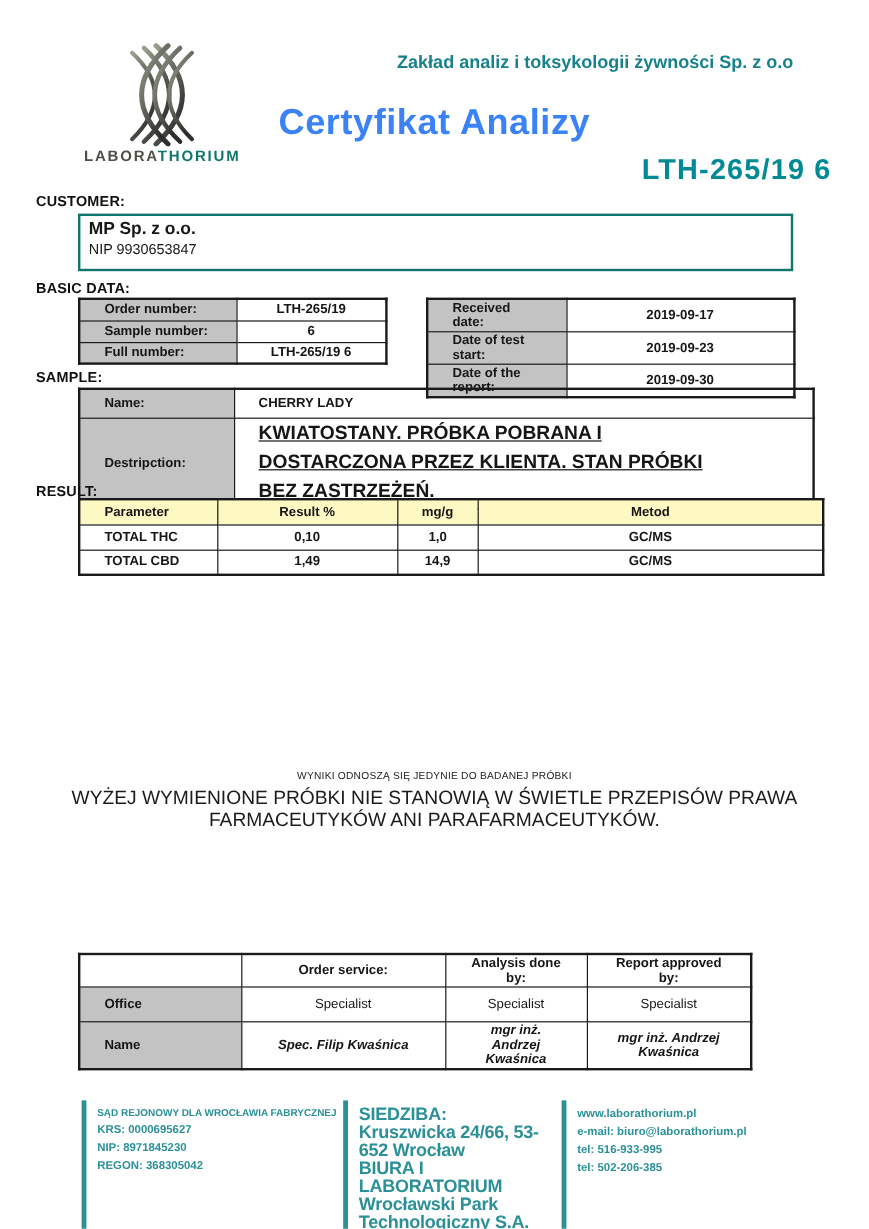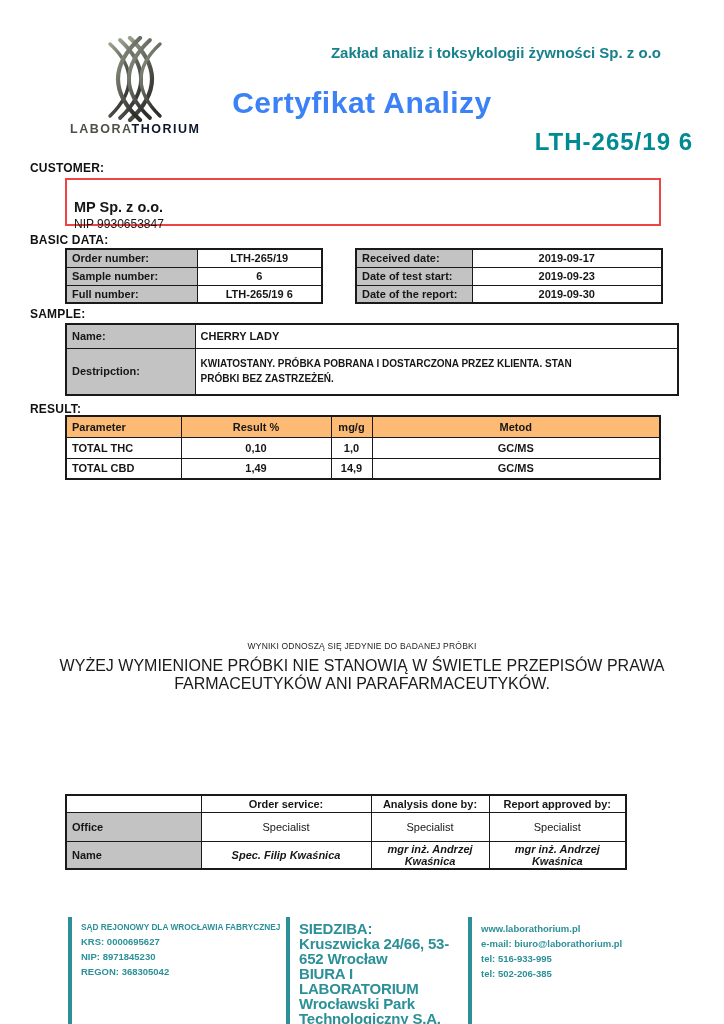--- a/index.html
+++ b/index.html
@@ -10,44 +10,44 @@
   }
   .abs { position:absolute; }
 
   
   .company-line { top:44px; right:63px; font-size:15px; font-weight:bold; color:#17818c; }
   .doc-title { top:86px; left:0; width:724px; text-align:center; font-size:30px; font-weight:bold; color:#3b82f6; letter-spacing:0.5px; }
   .cert-number { top:128px; right:31px; font-size:24px; font-weight:bold; color:#008a92; letter-spacing:1px; }
   .logo-wrap { left:70px; top:36px; width:132px; }
   .logo-text { font-size:12.5px; letter-spacing:1.5px; font-weight:bold; margin-top:-4px; }
   .logo-text .b { color:#504f46; }
-  .logo-text .l { color:#0f172a; }
+  .logo-text .l { color:#0f766e; }
 
   
   .sec-label { left:30px; font-size:12px; font-weight:bold; color:#111; letter-spacing:0.2px; }
 
   
-  .customer-box { left:65px; top:178px; width:596px; height:48px; border:2px solid #ef4444; padding:19px 7px; }
+  .customer-box { left:65px; top:178px; width:596px; height:48px; border:2px solid #0f766e; padding:3px 7px; }
   .customer-name { font-size:14.5px; font-weight:bold; }
   .customer-nip { font-size:12px; margin-top:2px; }
 
   table { border-collapse:collapse; }
-  td { border:1.5px solid #1a1a1a; font-size:11px; padding:1px 5px; vertical-align:middle; }
+  td { border:1.5px solid #1a1a1a; font-size:11px; padding:1px 20px; vertical-align:middle; }
   table.boxed { border:2px solid #1a1a1a; }
   .gray  { background:#c3c3c3; }
-  .rhead { background:#fdba74; }
+  .rhead { background:#fef9c3; }
   .bold  { font-weight:bold; }
   .ctr   { text-align:center; }
 
   .basic-left  { left:65px;  top:248px; }
   .basic-right { left:355px; top:248px; }
   .basic-left td, .basic-right td { height:18px; }
 
   .sample-table { left:65px; top:323px; }
-  .sample-table .desc { font-size:10px; line-height:1.5; }
+  .sample-table .desc { font-size:16px; line-height:1.5;text-decoration:underline; }
 
   .result-table { left:65px; top:415px; }
   .result-table td { height:21px; }
 
   
   .note-small { top:641px; left:0; width:724px; text-align:center; font-size:8.5px; color:#222; letter-spacing:0.2px; }
   .note-main  { top:657px; left:0; width:724px; text-align:center; font-size:16px; color:#1b1b1b; }
 
   
   .sig-table { left:65px; top:794px; }

